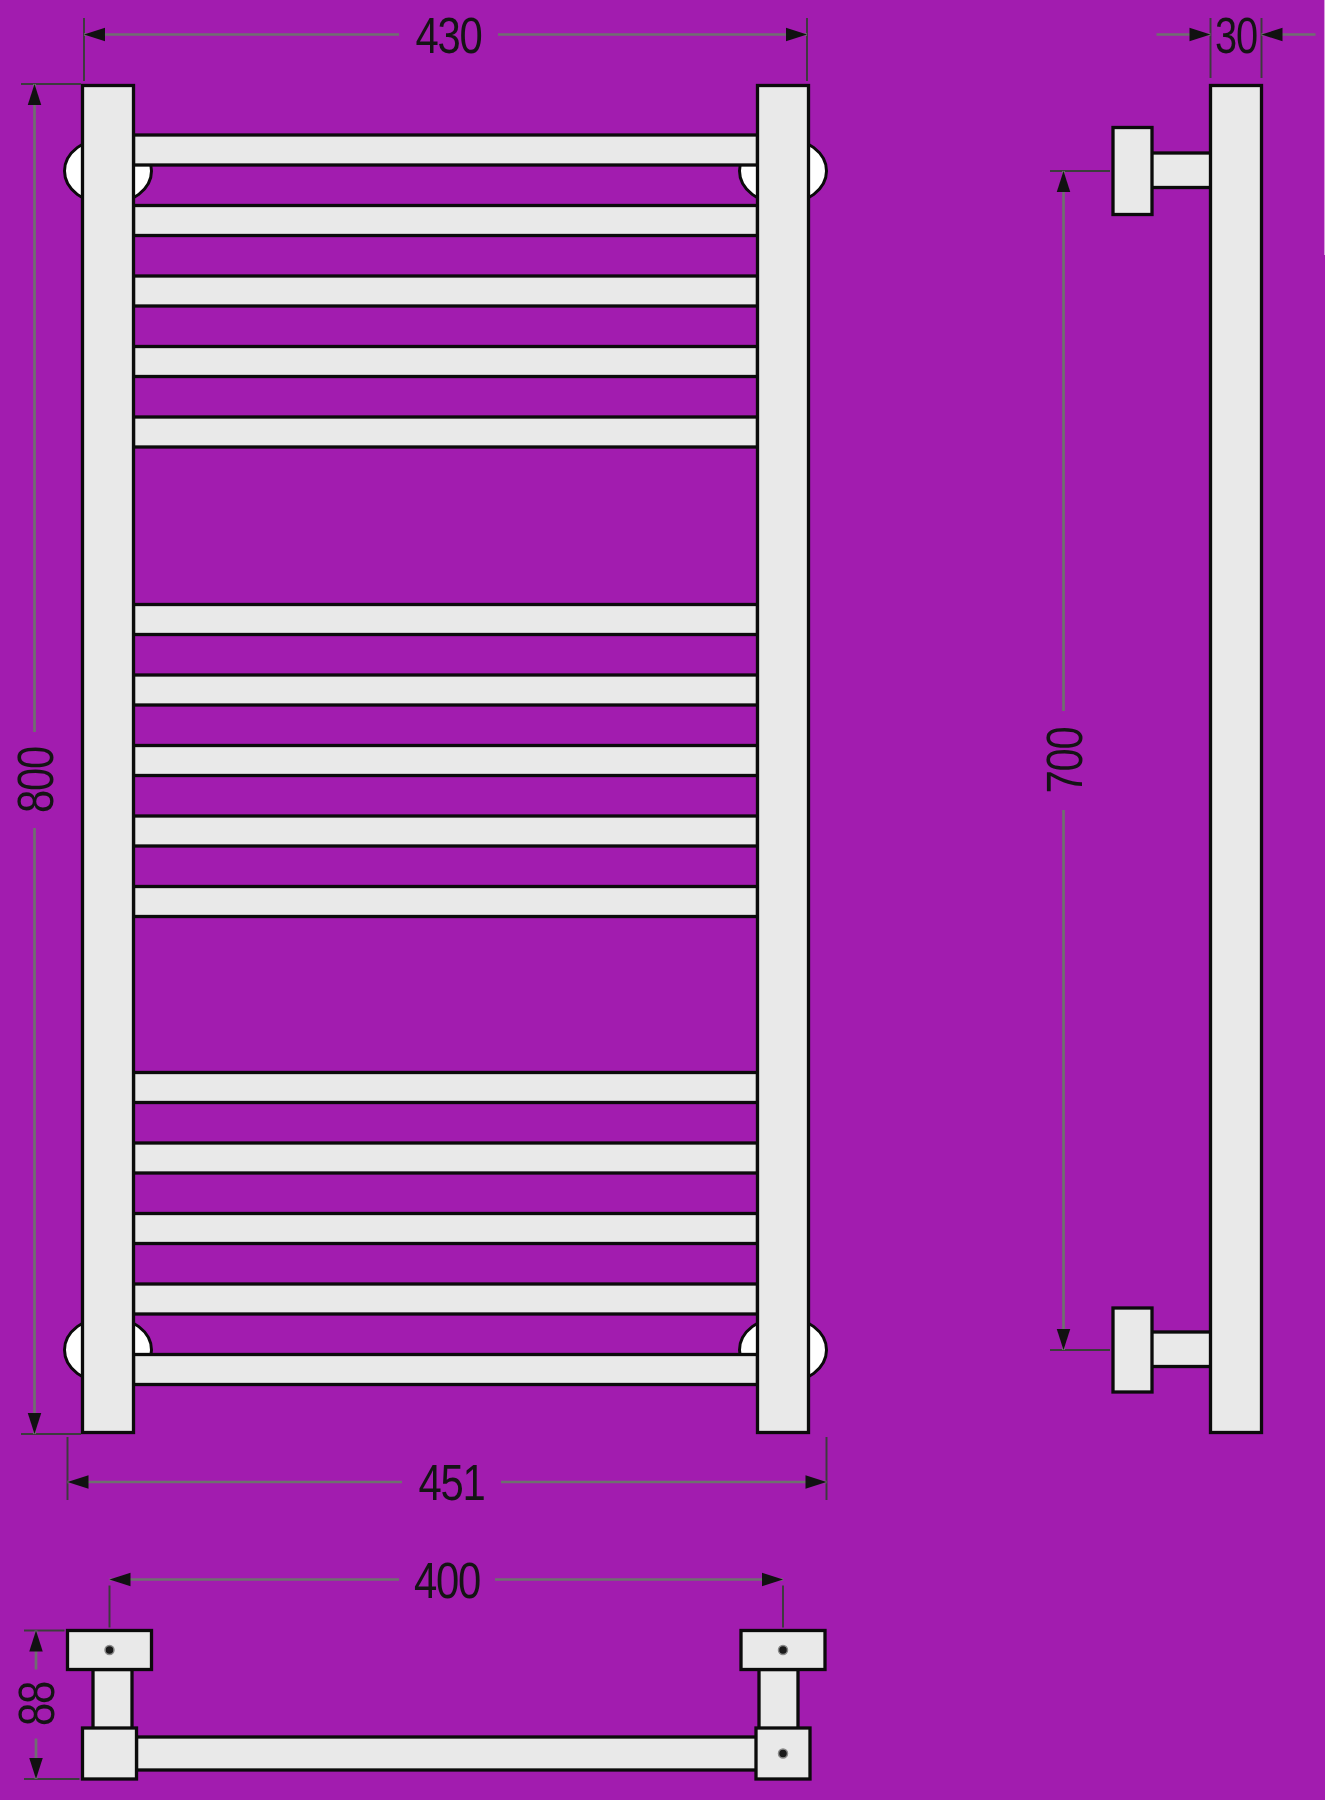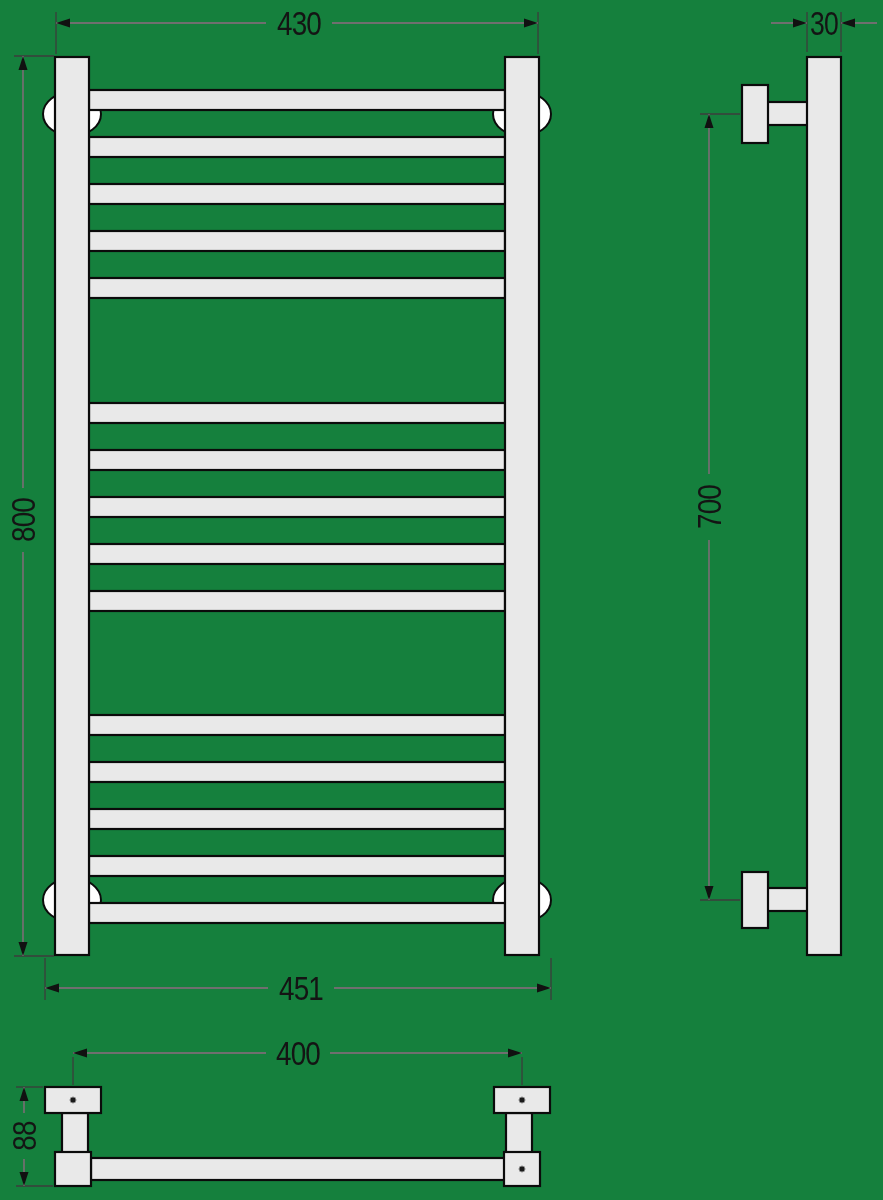--- a/index.html
+++ b/index.html
@@ -1,17 +1,17 @@
 <!DOCTYPE html>
 <html><head>
 <meta charset="utf-8">
 <title></title>
 <style>
   html, body { margin: 0; padding: 0; background: #ffffff; }
-  .stage { width: 883px; height: 1200px; position: relative; background: #15803d; }
+  .stage { width: 883px; height: 1200px; position: relative; background: #a21caf; }
   svg { display: block; }
   
   .part    { stroke: #0b0b0b; stroke-width: 2.2; }
   .bracket { stroke: #0b0b0b; stroke-width: 2;   }
   .extline { stroke: #3c3c3c; stroke-width: 1.3; fill: none; }
   .dimline { stroke: #6f6f6f; stroke-width: 1.8; fill: none; }
   .arrow   { fill: #111111; stroke: none; }
   .screw-dot  { fill: #1a1a1a; stroke: #8a8a8a; stroke-width: 1; }
   .dimtext {
     font-family: "Liberation Sans", sans-serif;

